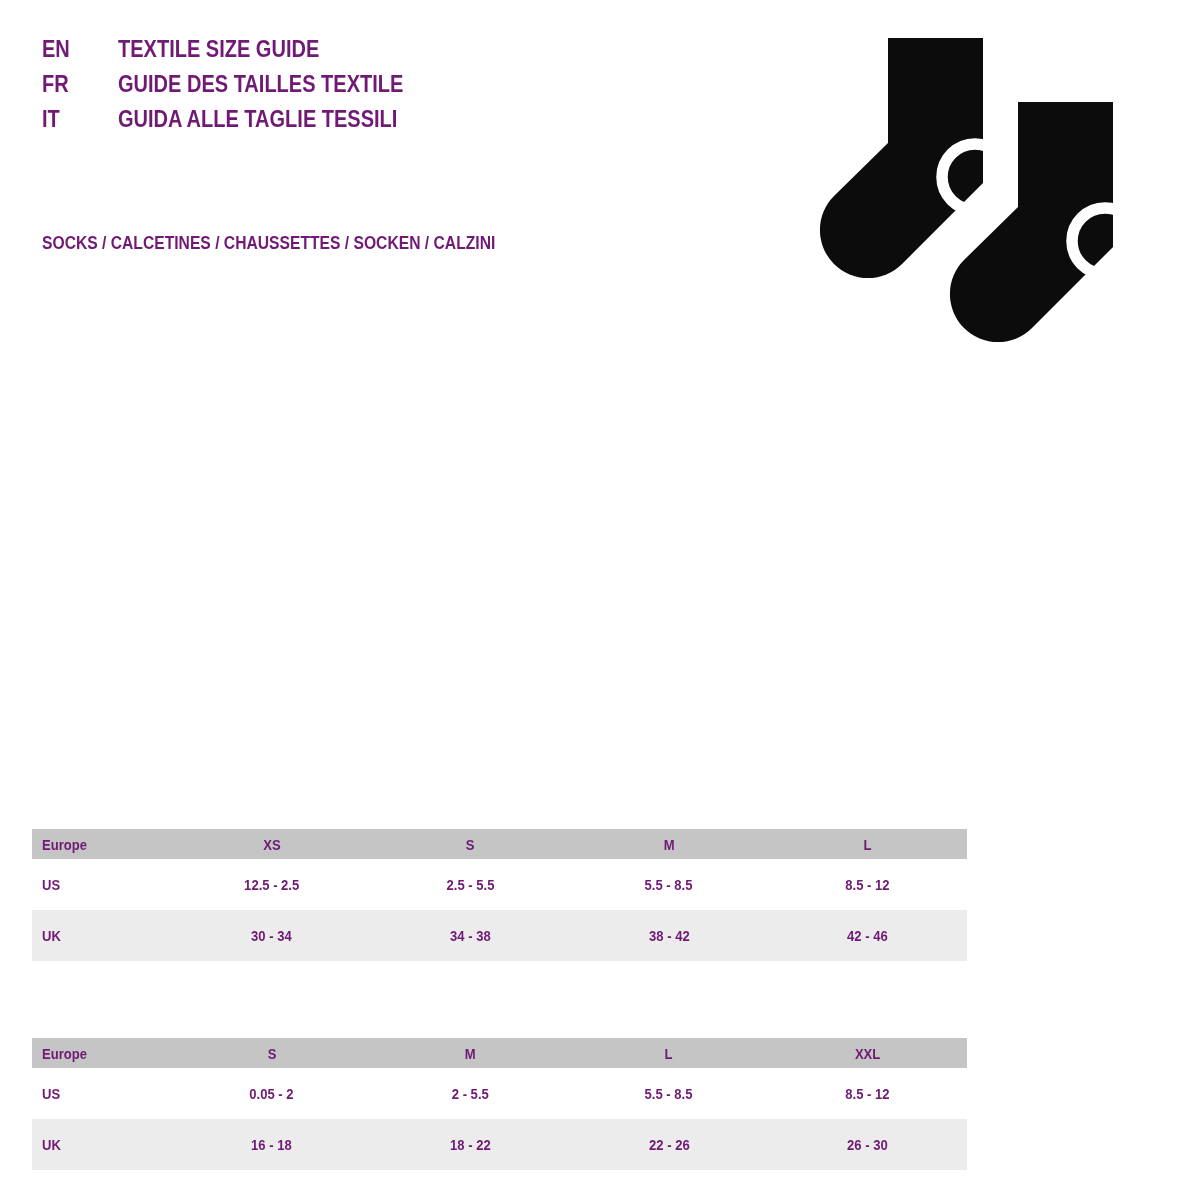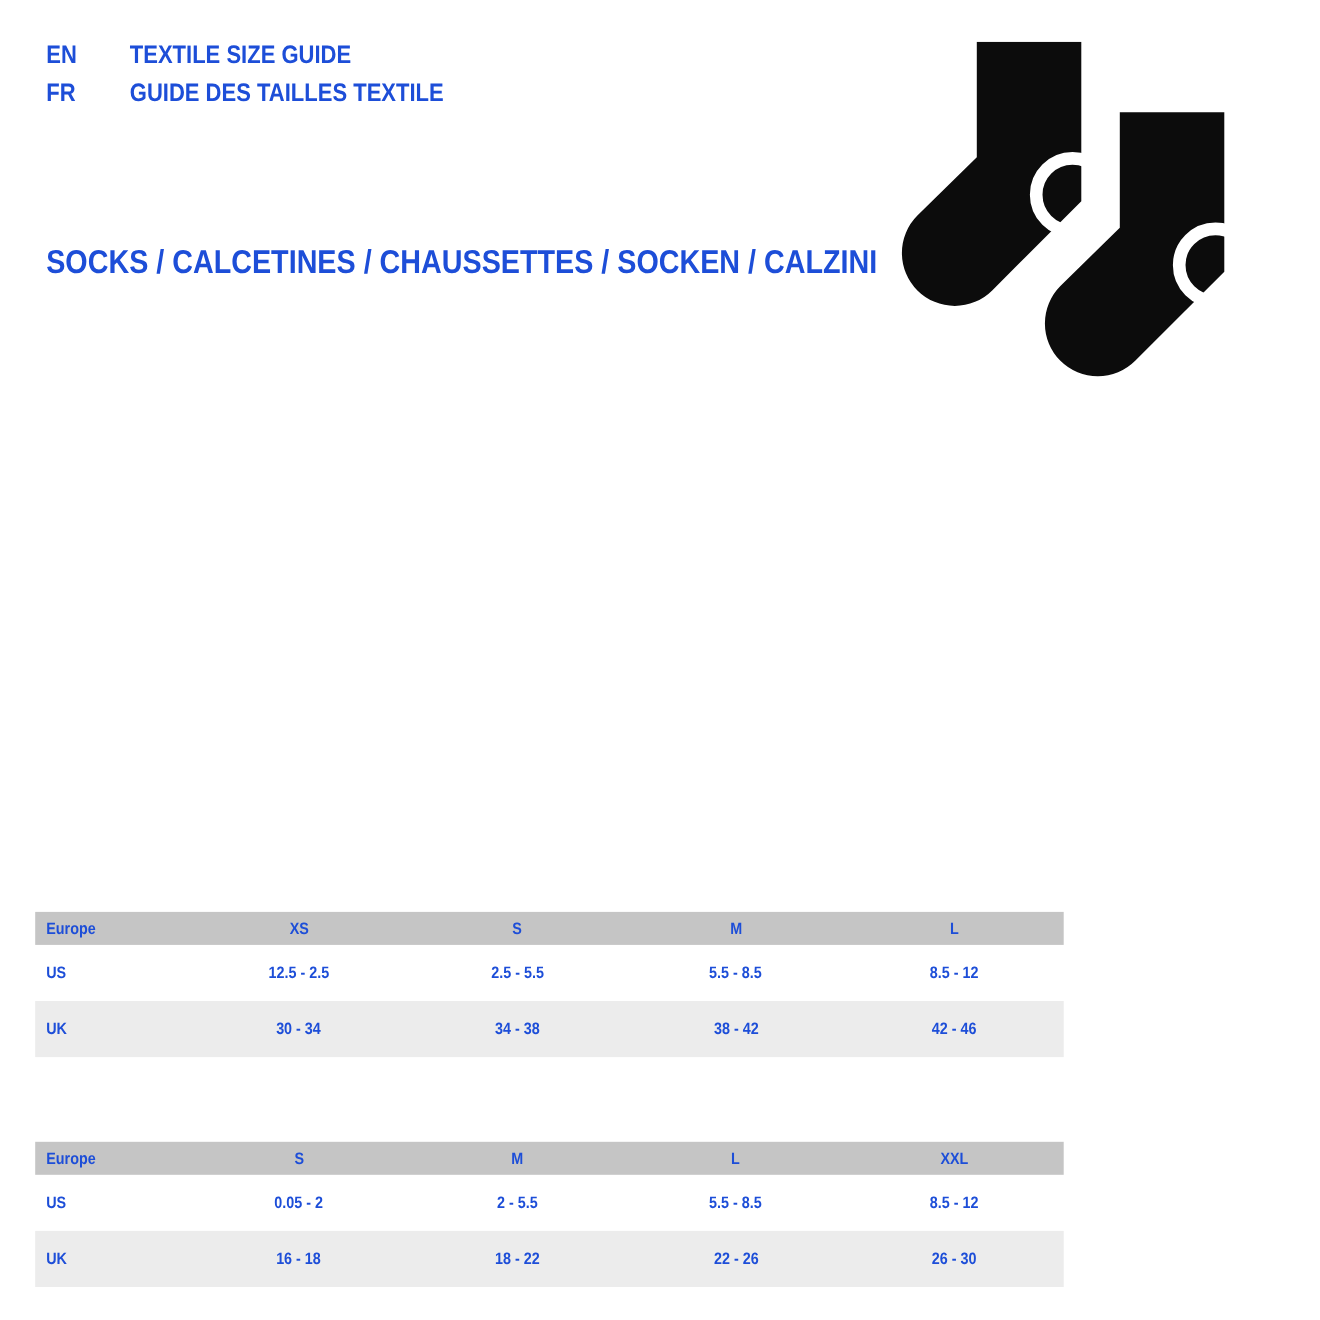--- a/index.html
+++ b/index.html
@@ -1,32 +1,32 @@
 <!DOCTYPE html>
 <html style="--head-bg: #c5c5c5; --alt-bg: #ececec;"><head>
 <meta charset="utf-8">
 <style>
   * { margin:0; padding:0; box-sizing:border-box; }
   html,body { background:#ffffff; }
   .page {
     position:relative; width:1200px; height:1200px; background:#ffffff;
-    font-family:"Liberation Sans", sans-serif; font-weight:bold; color:#1d4ed8;
+    font-family:"Liberation Sans", sans-serif; font-weight:bold; color:#701a75;
     overflow:hidden;
   }
   
   .cx  { display:inline-block; transform:scaleX(0.87); transform-origin:0 50%; white-space:nowrap; }
   .cxc { display:inline-block; transform:scaleX(0.87); transform-origin:50% 50%; white-space:nowrap; }
 
   
   .lang-block { position:absolute; left:42px; top:32px; }
   .lang-row   { display:flex; align-items:center; height:35px; font-size:23px; }
   .lang-code  { width:76px; }
 
   
-  .socks-title { position:absolute; left:42px; top:222px; height:32px; display:flex; align-items:flex-start; font-size:30px; }
+  .socks-title { position:absolute; left:42px; top:222px; height:32px; display:flex; align-items:flex-end; font-size:18px; }
 
   
   .socks-icon { position:absolute; left:818px; top:38px; width:300px; height:306px; }
 
   
   .table-section { position:absolute; left:32px; width:935px; }
   .ts-man      { top:814px; }
   .ts-children { top:1023px; }
   .section-title { height:28px; display:flex; align-items:center; font-size:24px; padding-left:8px; }
   .size-table { margin-top:15px; width:100%; }
@@ -43,20 +43,24 @@
 <div class="page">
 
   <div class="lang-block">
     <div class="lang-row">
       <span class="lang-code"><span class="cx">EN</span></span>
       <span class="cx">TEXTILE SIZE GUIDE</span>
     </div>
     <div class="lang-row">
       <span class="lang-code"><span class="cx">FR</span></span>
       <span class="cx">GUIDE DES TAILLES TEXTILE</span>
+    </div>
+    <div class="lang-row">
+      <span class="lang-code"><span class="cx">IT</span></span>
+      <span class="cx">GUIDA ALLE TAGLIE TESSILI</span>
     </div>
   </div>
 
   <div class="socks-title">
     <span class="cx">SOCKS / CALCETINES / CHAUSSETTES / SOCKEN / CALZINI</span>
   </div>
 
   <svg class="socks-icon" viewBox="0 0 300 306" xmlns="http://www.w3.org/2000/svg" aria-hidden="true">
     <g transform="translate(70,0)">
       <path d="M0 0 H95 V145 L14 226 A48 48 0 0 1 -54 158 L0 105 Z" fill="#0c0c0c"></path>

